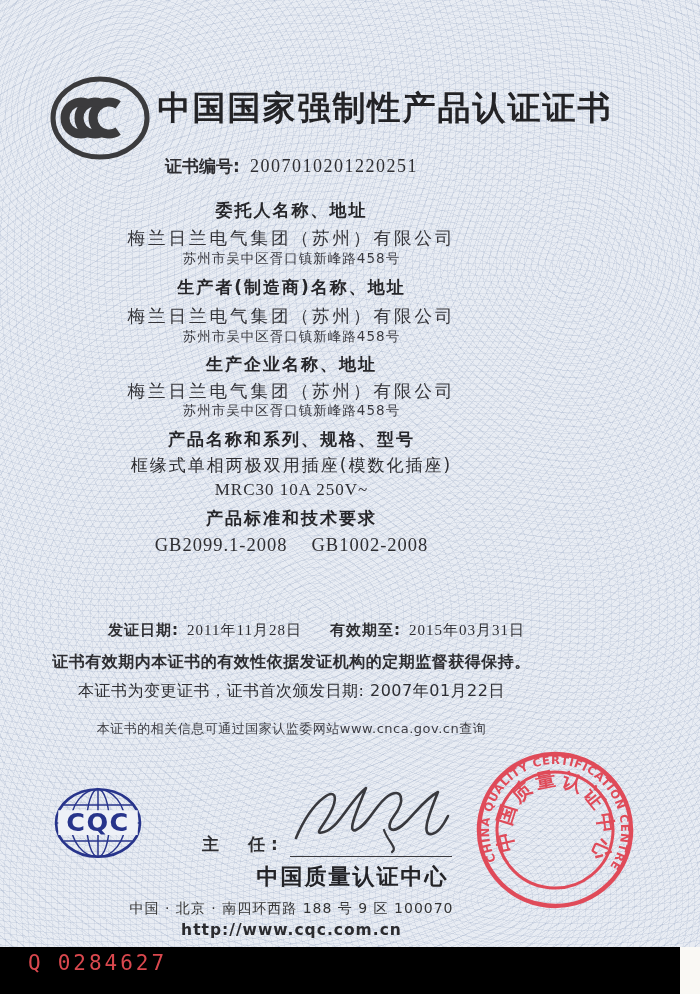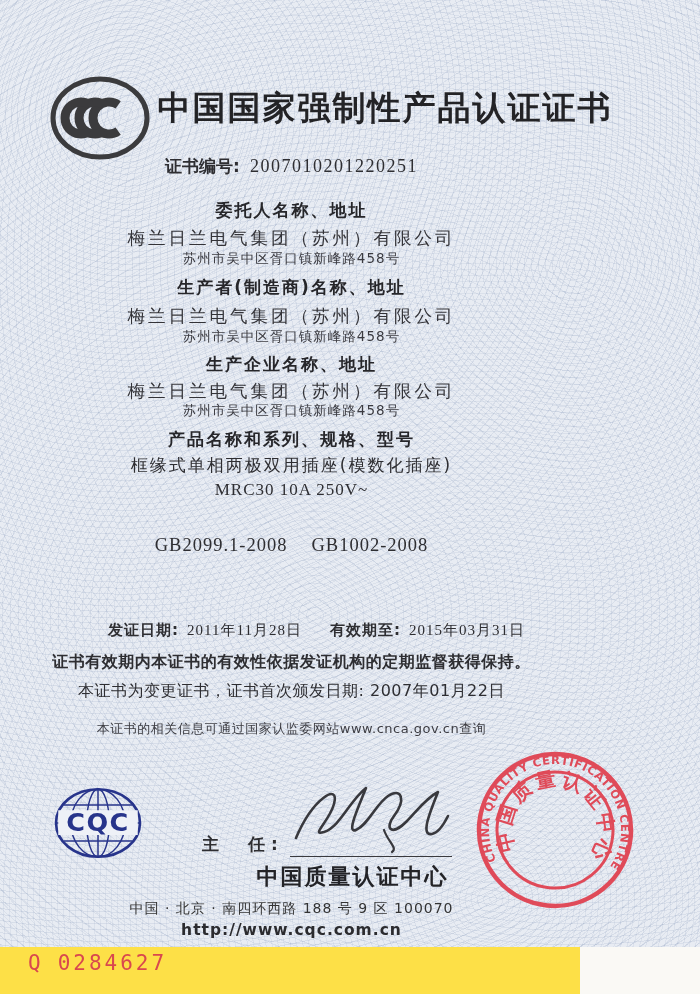--- a/index.html
+++ b/index.html
@@ -51,21 +51,21 @@
   .dates .val{font-family:"Liberation Serif","DejaVu Serif",serif;margin-left:8px;letter-spacing:1px;}
   .dates .gap{width:28px;}
   .validity{top:652px;font-size:16px;font-weight:700;letter-spacing:.5px;}
   .change{top:681px;font-size:16px;letter-spacing:.5px;}
   .infoline{top:720px;font-size:13px;letter-spacing:.5px;color:#3c3c42;}
   .director{left:202px;top:833px;font-size:17px;font-weight:700;letter-spacing:6px;}
   .sig-line{left:290px;top:856px;width:162px;height:0;border-top:1.6px solid #3a3a3e;}
   .org-name{left:235px;top:862px;width:235px;text-align:center;font-size:22px;font-weight:600;letter-spacing:2px;color:#232327;}
   .footer-addr{top:900px;font-size:14px;letter-spacing:1px;color:#333;}
   .footer-url{top:921px;font-size:15.5px;font-weight:700;letter-spacing:1px;color:#2b2b2f;}
-  .bottom-strip{position:absolute;left:0;top:947px;width:580px;height:47px;background:#fde047;}
+  .bottom-strip{position:absolute;left:0;top:947px;width:680px;height:47px;background:#000000;}
   .serial{
     position:absolute;left:28px;top:4px;
     font-family:"DejaVu Sans Mono","Liberation Mono",monospace;
     font-size:21px;color:var(--serial-red);letter-spacing:3px;
   }
   .serial .pfx{margin-right:14px;}
   .ccc-logo{left:48px;top:74px;}
   .cqc-logo{left:53px;top:785px;}
   .signature{left:288px;top:778px;}
   .stamp{left:470px;top:745px;opacity:.93;}
@@ -97,20 +97,21 @@
   <div class="abs ctr co-addr" style="top:328px">苏州市吴中区胥口镇新峰路458号</div>
 
   <div class="abs ctr sec-h" style="top:353px">生产企业名称、地址</div>
   <div class="abs ctr co-name" style="top:379px">梅兰日兰电气集团（苏州）有限公司</div>
   <div class="abs ctr co-addr" style="top:402px">苏州市吴中区胥口镇新峰路458号</div>
 
   <div class="abs ctr sec-h" style="top:428px">产品名称和系列、规格、型号</div>
   <div class="abs ctr prod-name" style="top:454px">框缘式单相两极双用插座(模数化插座)</div>
   <div class="abs ctr serif model" style="top:480px">MRC30 10A 250V~</div>
 
+  <div class="abs ctr sec-h" style="top:507px">产品标准和技术要求</div>
   <div class="abs ctr serif standards" style="top:535px">
     <span>GB2099.1-2008</span><span>GB1002-2008</span>
   </div>
 
 
   <div class="abs dates">
     <span class="lbl">发证日期:</span>
     <span class="val">2011年11月28日</span>
     <span class="gap"></span>
     <span class="lbl">有效期至:</span>

